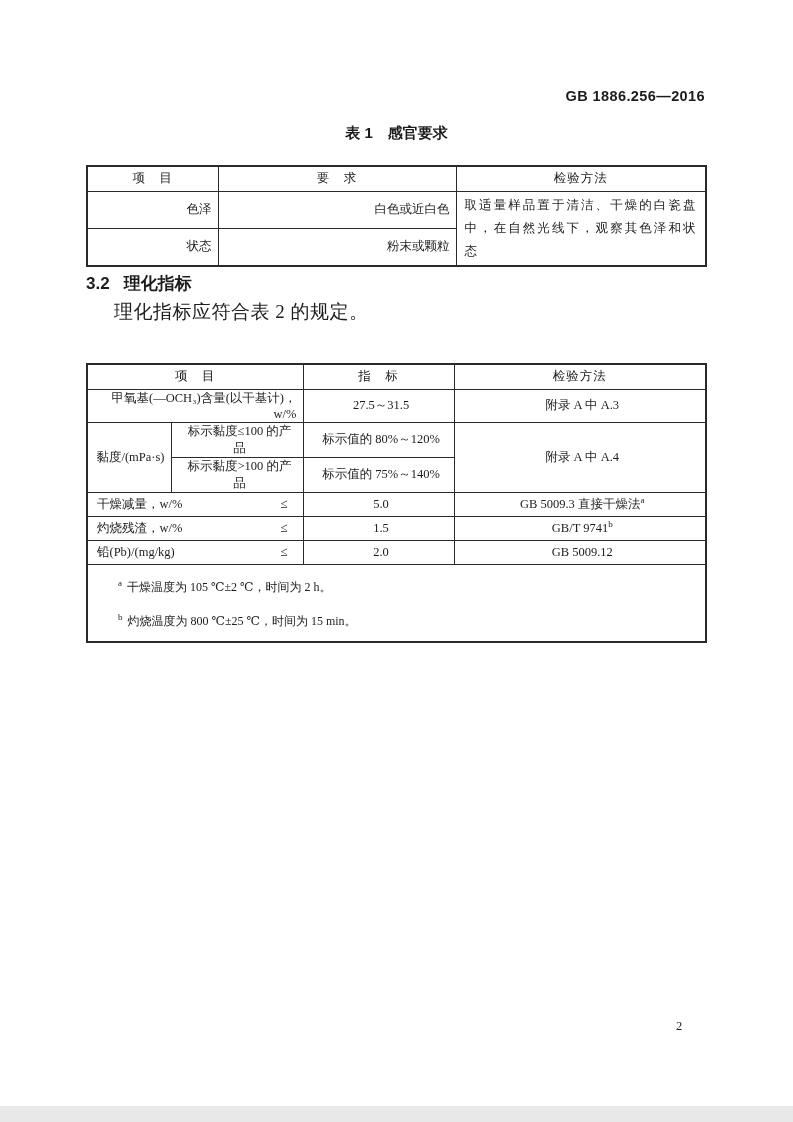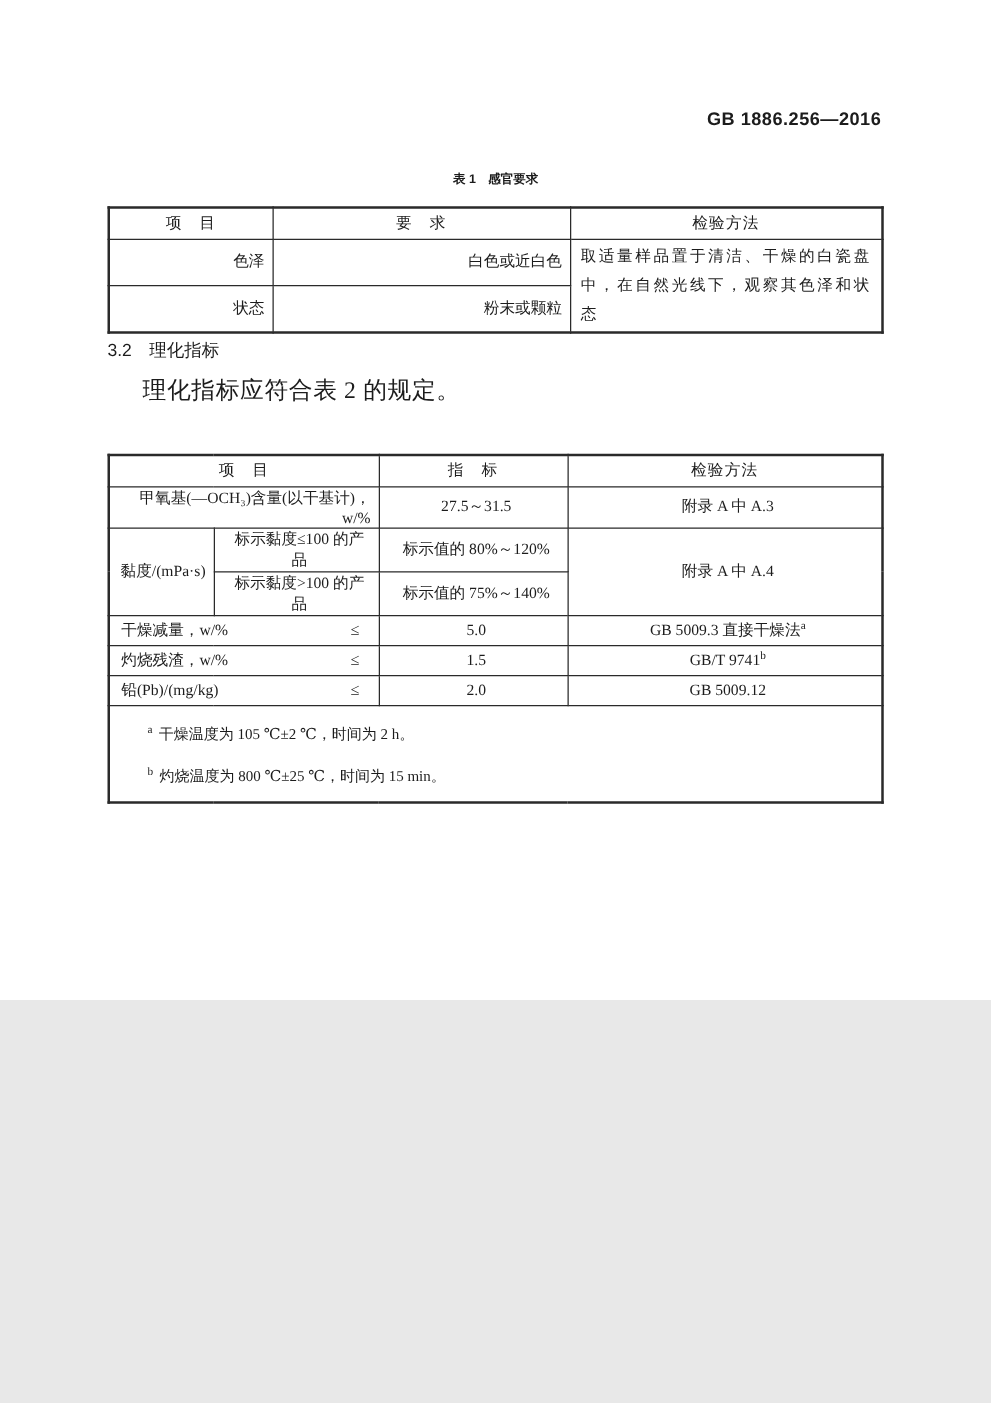--- a/index.html
+++ b/index.html
@@ -1,40 +1,39 @@
 <!DOCTYPE html>
 <html><head>
 <meta charset="utf-8">
 <style>
   html,body { margin:0; padding:0; background:#e8e8e8; }
   .page {
     position: relative;
-    width: 793px; height: 800px;
+    width: 793px; height: 1106px;
     margin: 0 auto;
     background: #ffffff;
     font-family: "Liberation Serif", "DejaVu Serif", serif;
     color: #1c1c1c;
     overflow: hidden;
   }
   .doc-number {
     position: absolute; top: 88px; right: 88px;
     font-size: 14.5px; font-weight: bold; letter-spacing: 0.4px;
     font-family: "Liberation Sans", "DejaVu Sans", sans-serif;
   }
   .caption {
     position: absolute; left: 0; width: 100%;
-    text-align: center; font-weight: bold; font-size: 10px;
+    text-align: center; font-weight: bold; font-size: 15px;
     font-family: "Liberation Sans", "DejaVu Sans", sans-serif;
-    margin-top: 12px;
   }
   #t1-caption { top: 124px; }
   #t2-caption { top: 322px; }
   .section-heading {
     position: absolute; left: 86px; top: 272px;
-    font-weight: normal; font-size: 14px;
+    font-weight: bold; font-size: 17px;
     font-family: "Liberation Sans", "DejaVu Sans", sans-serif;
     text-align: center;
   }
   .section-heading .sec-num { margin-right: 14px; }
   .body-paragraph {
     position: absolute; left: 114px; top: 299px;
     font-size: 19px; letter-spacing: 0.5px;
   }
   table {
     position: absolute; left: 86px;

